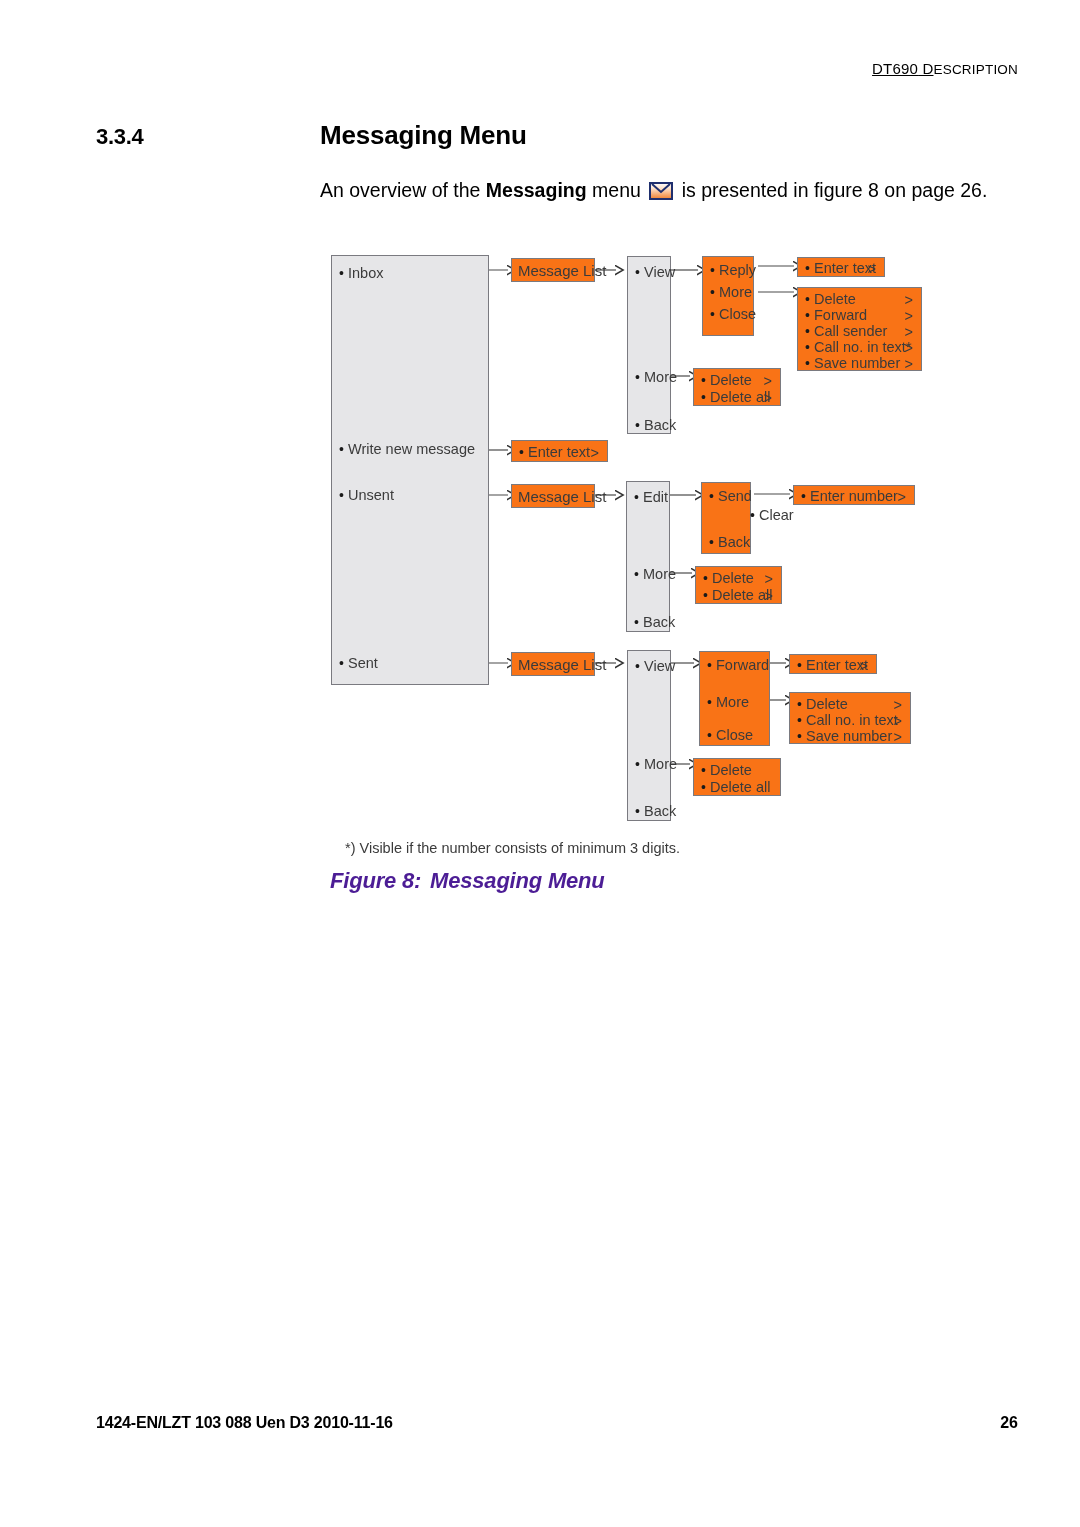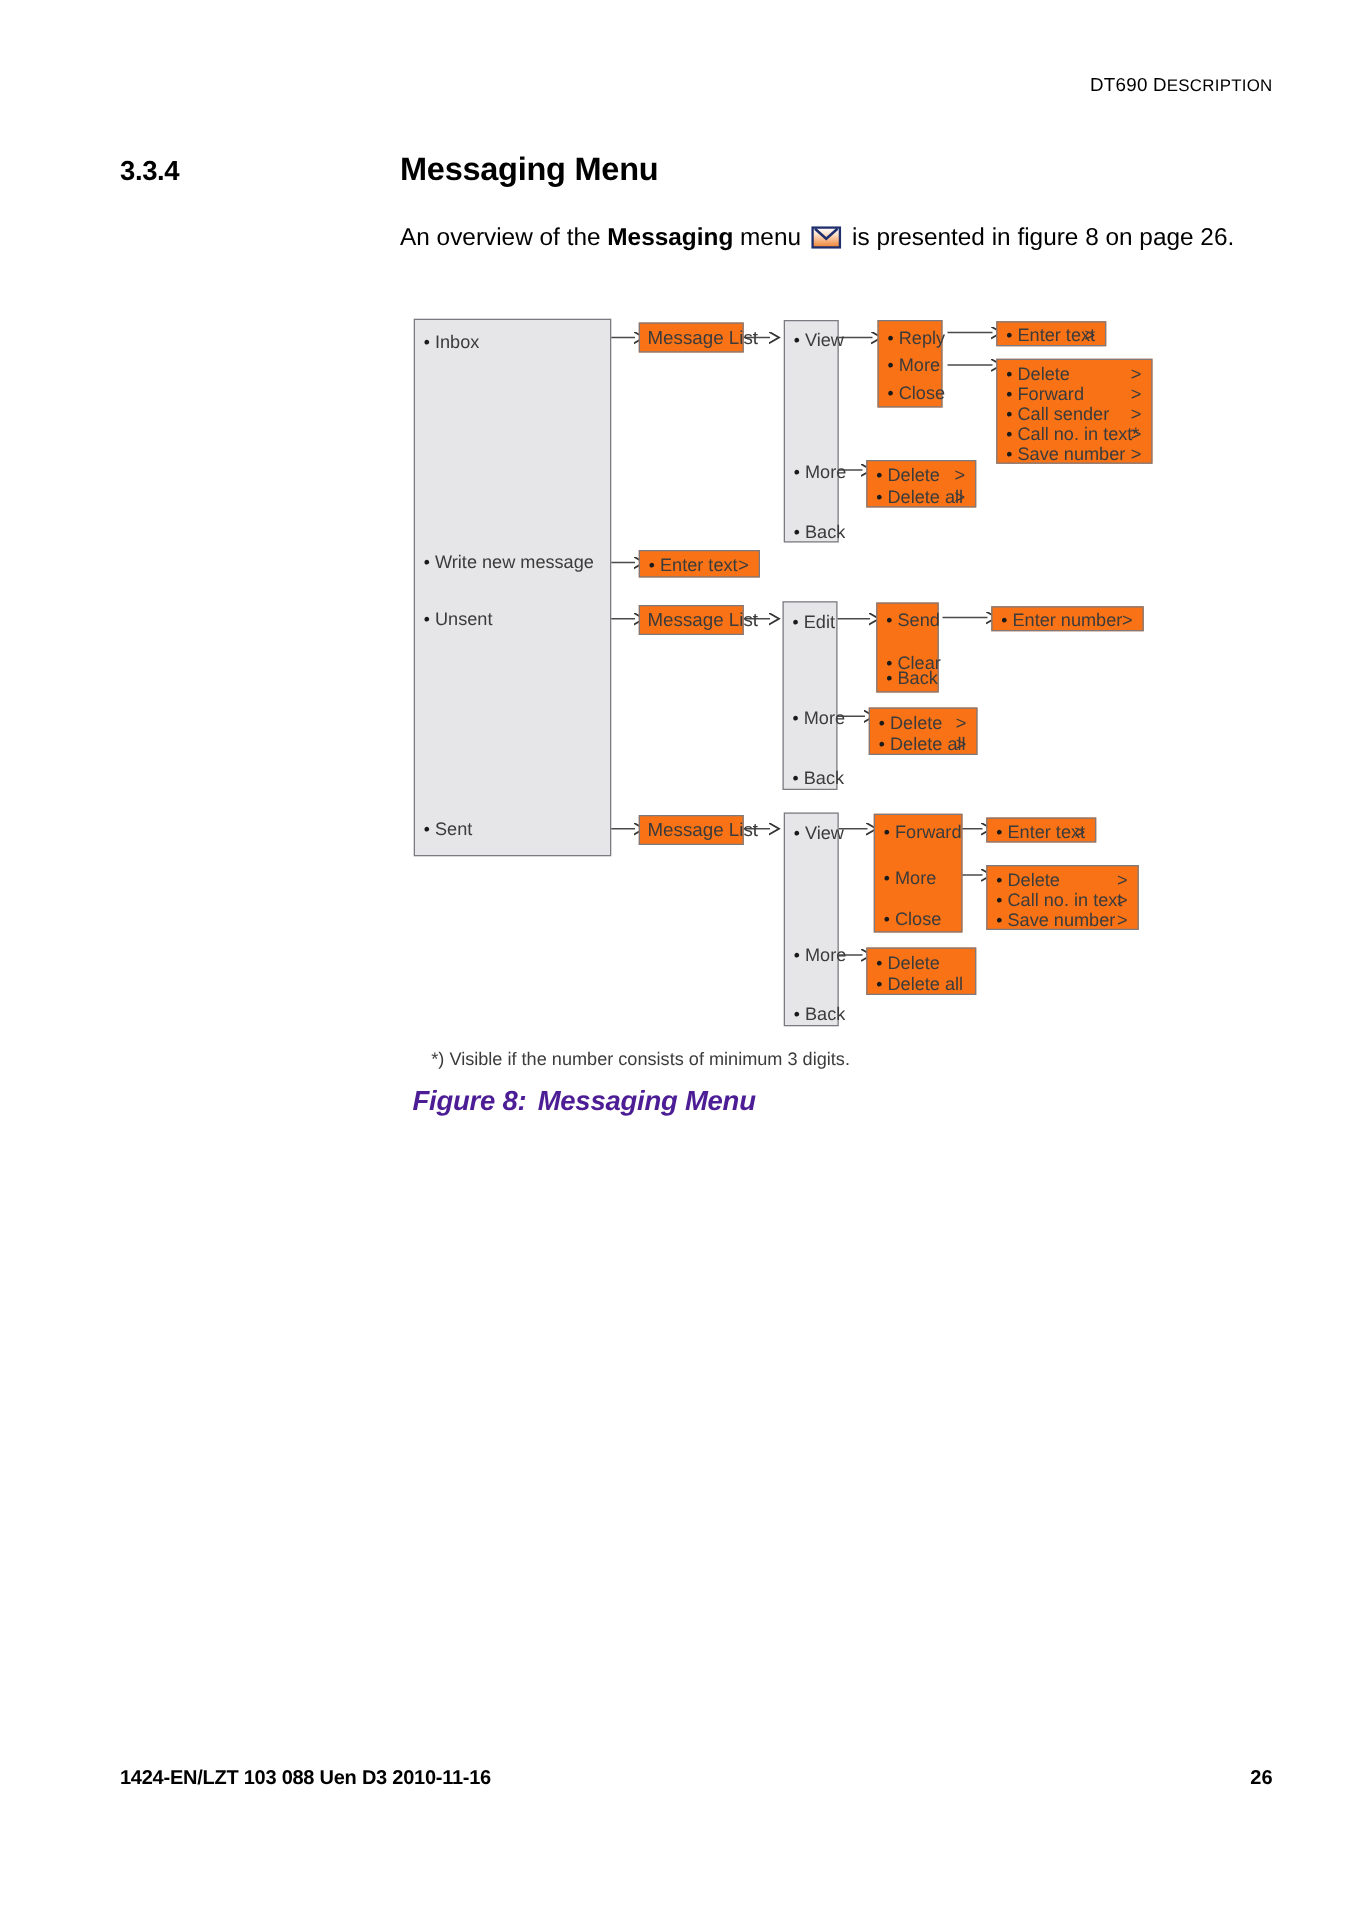--- a/index.html
+++ b/index.html
@@ -24,20 +24,21 @@
     font-family: "Liberation Sans", sans-serif;
     font-size: 15px;
     letter-spacing: 0.2px;
     white-space: nowrap;
   }
   .running-header .smallcaps {
     font-size: 13.5px;
   }
   .running-header .cap {
     font-size: 15px;
+    text-decoration: underline;
   }
 
   
   .sec-num {
     position: absolute;
     left: 96px;
     top: 124px;
     font-size: 22px;
     font-weight: bold;
     letter-spacing: -0.3px;
@@ -247,21 +248,21 @@
     <span class="bul">•</span><span>View</span>
   </div>
   <div class="ditem" style="top:113px;">
     <span class="bul">•</span><span>More</span>
   </div>
   <div class="ditem" style="top:161px;">
     <span class="bul">•</span><span>Back</span>
   </div>
 </div>
 
-<div class="dbox" style="left:702px; top:256px; width:52px; height:70px;">
+<div class="dbox" style="left:702px; top:256px; width:52px; height:80px;">
   <div class="ditem" style="top:6px;">
     <span class="bul">•</span><span>Reply</span>
   </div>
   <div class="ditem" style="top:28px;">
     <span class="bul">•</span><span>More</span>
   </div>
   <div class="ditem" style="top:50px;">
     <span class="bul">•</span><span>Close</span>
   </div>
 </div>
@@ -327,21 +328,21 @@
   </div>
   <div class="ditem" style="top:133px;">
     <span class="bul">•</span><span>Back</span>
   </div>
 </div>
 
 <div class="dbox" style="left:701px; top:482px; width:50px; height:72px;">
   <div class="ditem" style="top:6px;">
     <span class="bul">•</span><span>Send</span>
   </div>
-  <div class="ditem" style="top:40px;">
+  <div class="ditem" style="top:25px;margin-left:41px;">
     <span class="bul">•</span><span>Clear</span>
   </div>
   <div class="ditem" style="top:52px;">
     <span class="bul">•</span><span>Back</span>
   </div>
 </div>
 
 <div class="dbox" style="left:793px; top:485px; width:122px; height:20px;">
   <div class="ditem" style="top:3px;">
     <span class="bul">•</span><span>Enter number</span>

